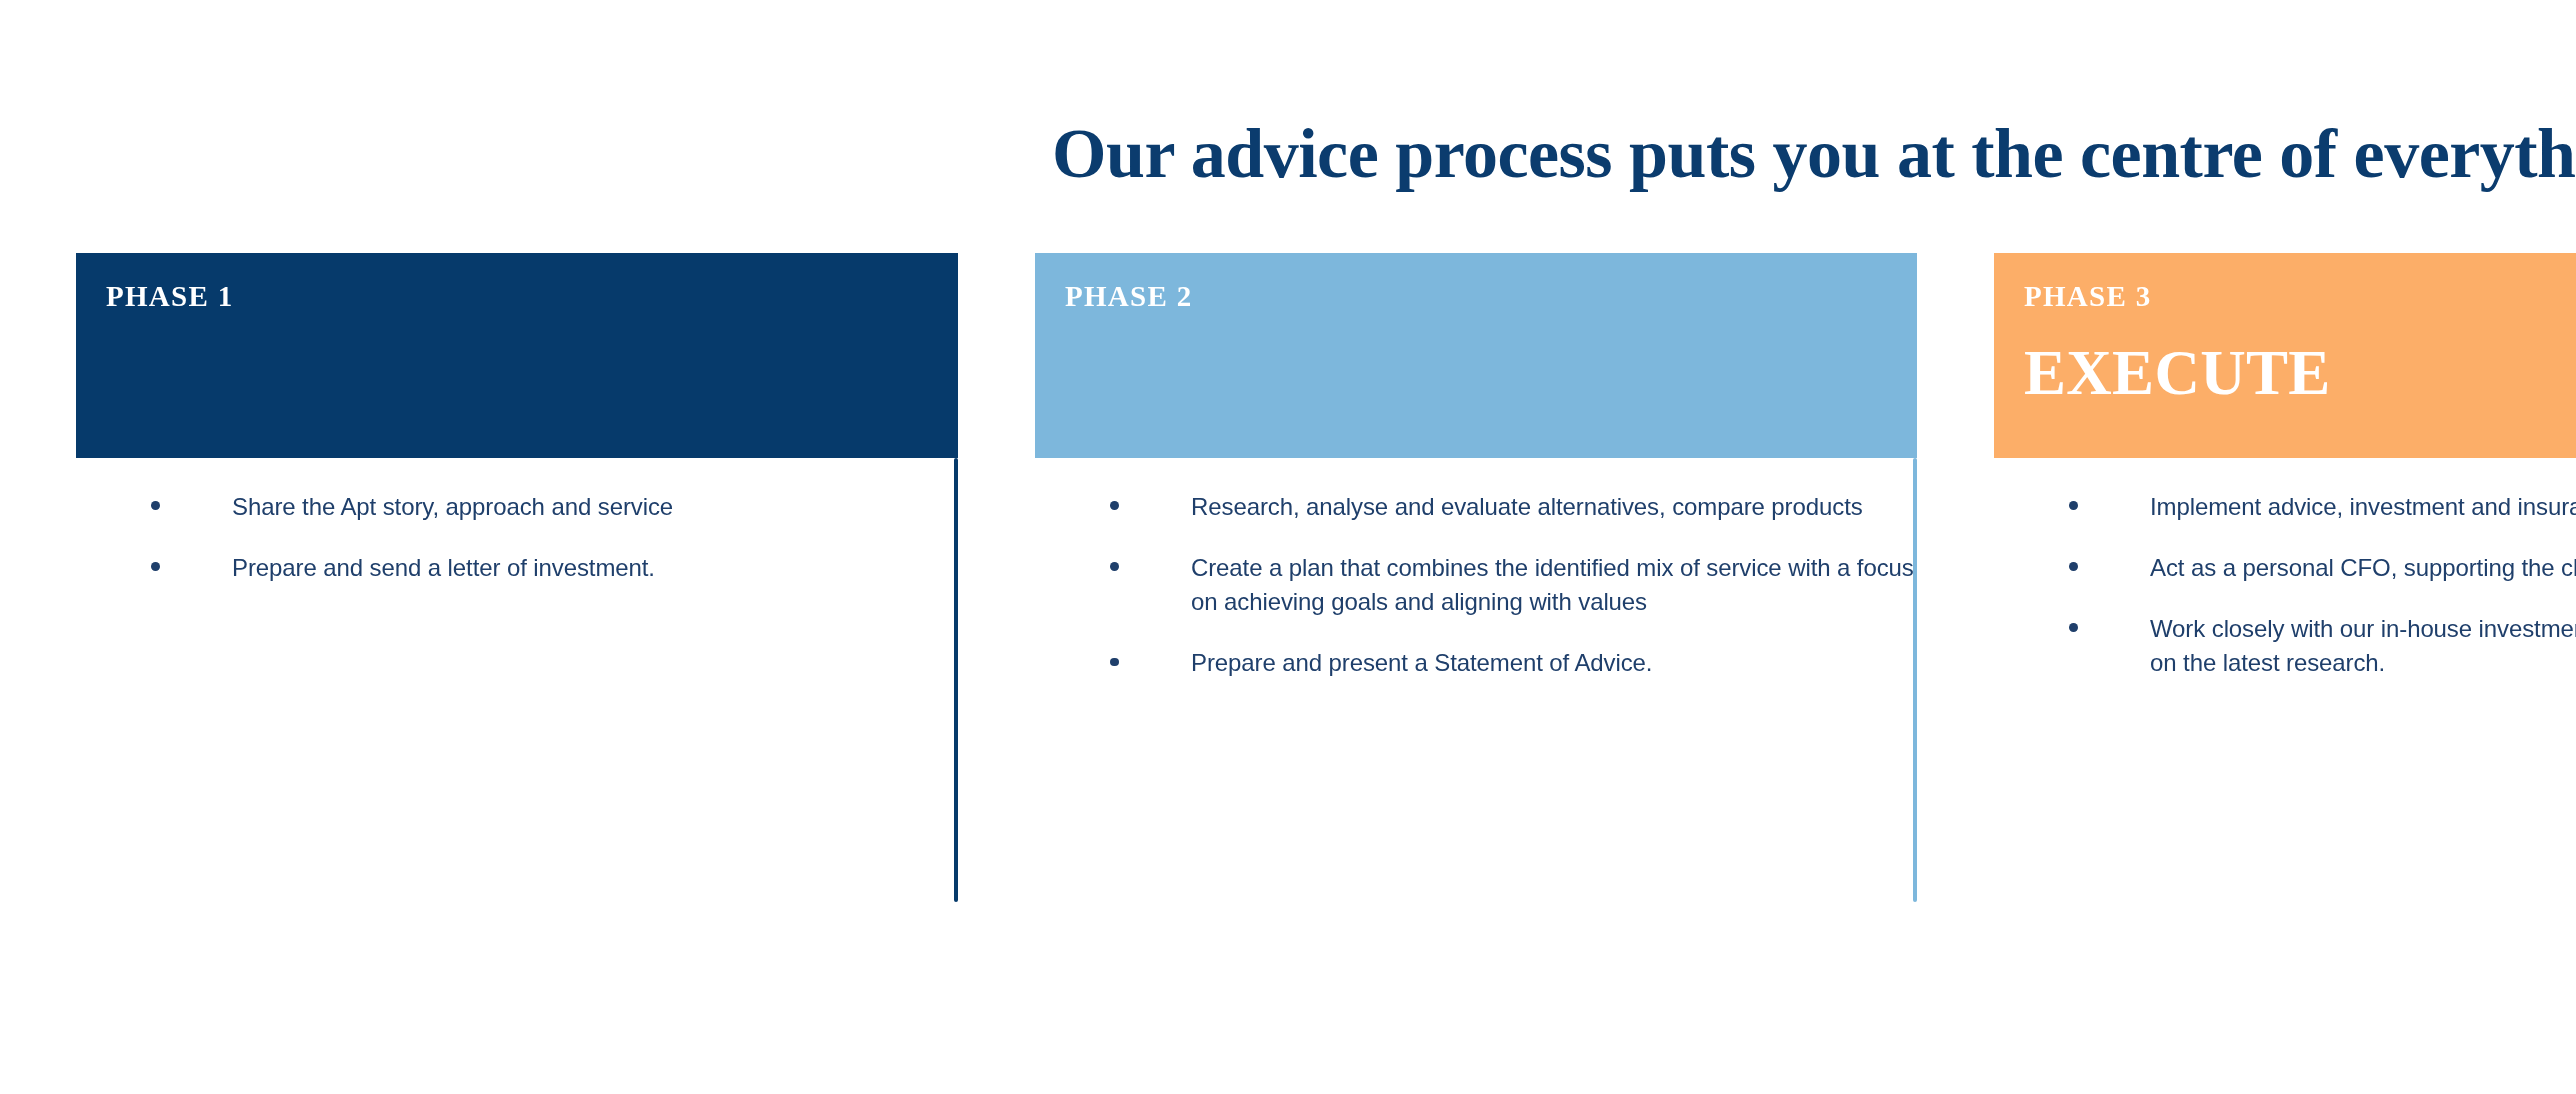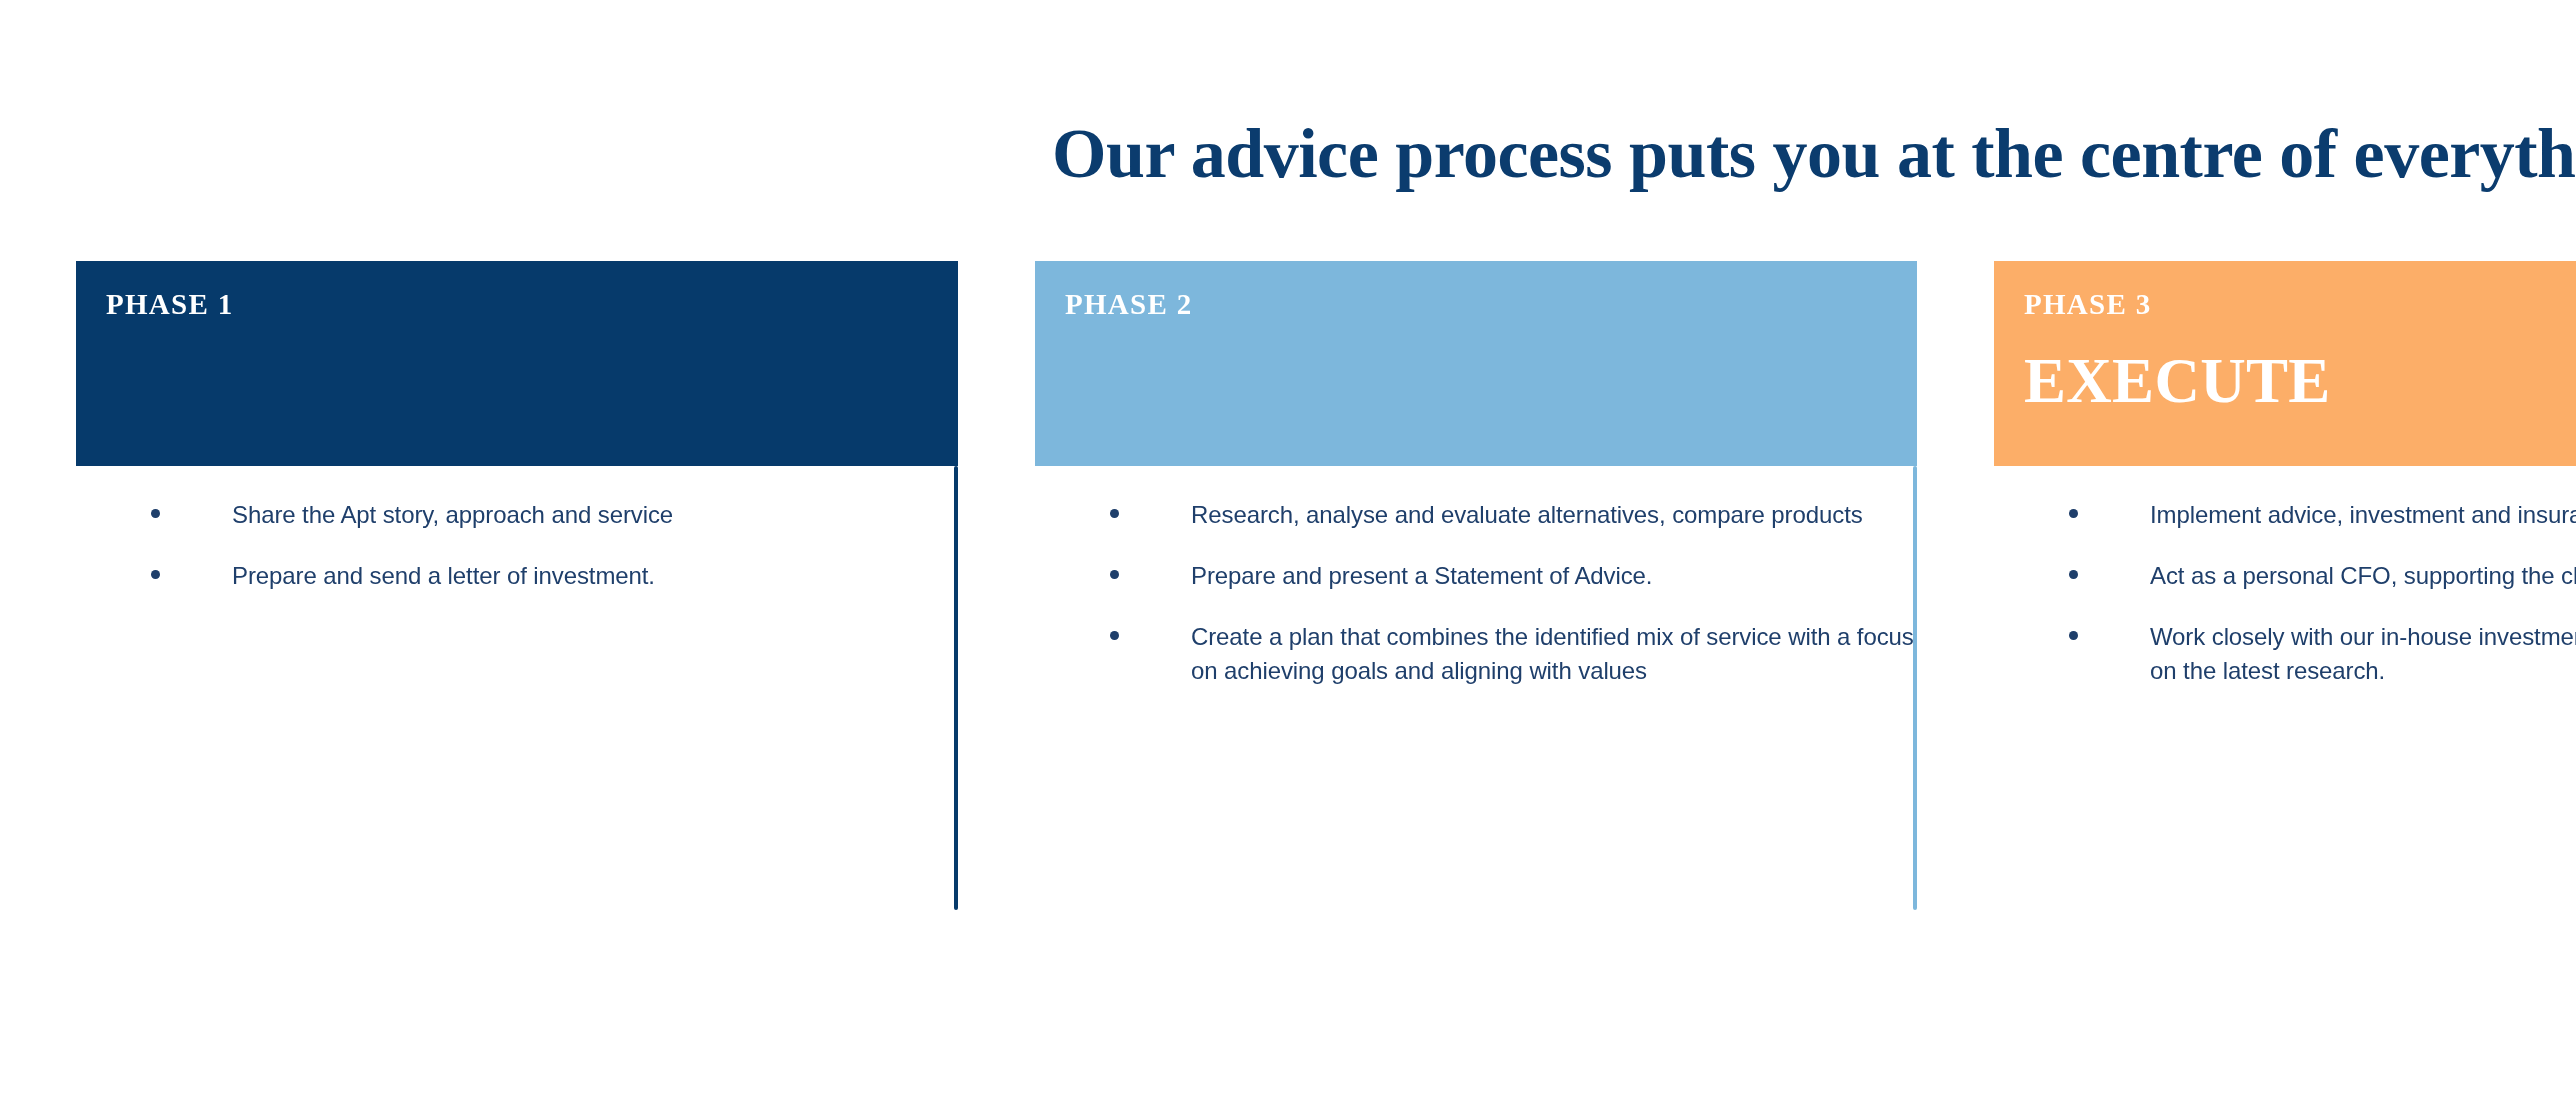--- a/index.html
+++ b/index.html
@@ -36,21 +36,21 @@
   #phases {
     position: absolute;
     top: 253px;
     left: 76px;
     width: 3761px;
     height: 670px;
   }
 
   .phase {
     position: absolute;
-    top: 8px;
+    top: 0;
     width: 882px;
     height: 670px;
   }
   .phase[data-idx="0"] { left: 0px; }
   .phase[data-idx="1"] { left: 959px; }
   .phase[data-idx="2"] { left: 1918px; }
 
   .phase-header {
     position: absolute;
     top: 0;
@@ -155,25 +155,25 @@
       <span class="phase-eyebrow">PHASE 2</span>
     </div>
     <div class="phase-rule" style="background: rgb(125, 183, 220);"></div>
     <div class="phase-body">
       <div class="bullet-row">
         <span class="bullet-dot" style="background: rgb(31, 63, 107);"></span>
         <span class="bullet-text" style="color: rgb(31, 63, 107);">Research, analyse and evaluate alternatives, compare products</span>
       </div>
       <div class="bullet-row">
         <span class="bullet-dot" style="background: rgb(31, 63, 107);"></span>
-        <span class="bullet-text" style="color: rgb(31, 63, 107);">Prepare and present a Statement of Advice.</span>
+        <span class="bullet-text" style="color: rgb(31, 63, 107);">Create a plan that combines the identified mix of service with a focus on achieving goals and aligning with values</span>
       </div>
       <div class="bullet-row">
         <span class="bullet-dot" style="background: rgb(31, 63, 107);"></span>
-        <span class="bullet-text" style="color: rgb(31, 63, 107);">Create a plan that combines the identified mix of service with a focus on achieving goals and aligning with values</span>
+        <span class="bullet-text" style="color: rgb(31, 63, 107);">Prepare and present a Statement of Advice.</span>
       </div>
     </div>
   </section>
 
   <section class="phase" data-idx="2">
     <div class="phase-header" style="background: rgb(252, 174, 104);">
       <span class="phase-eyebrow">PHASE 3</span>
       <span class="phase-name">EXECUTE</span>
     </div>
 

